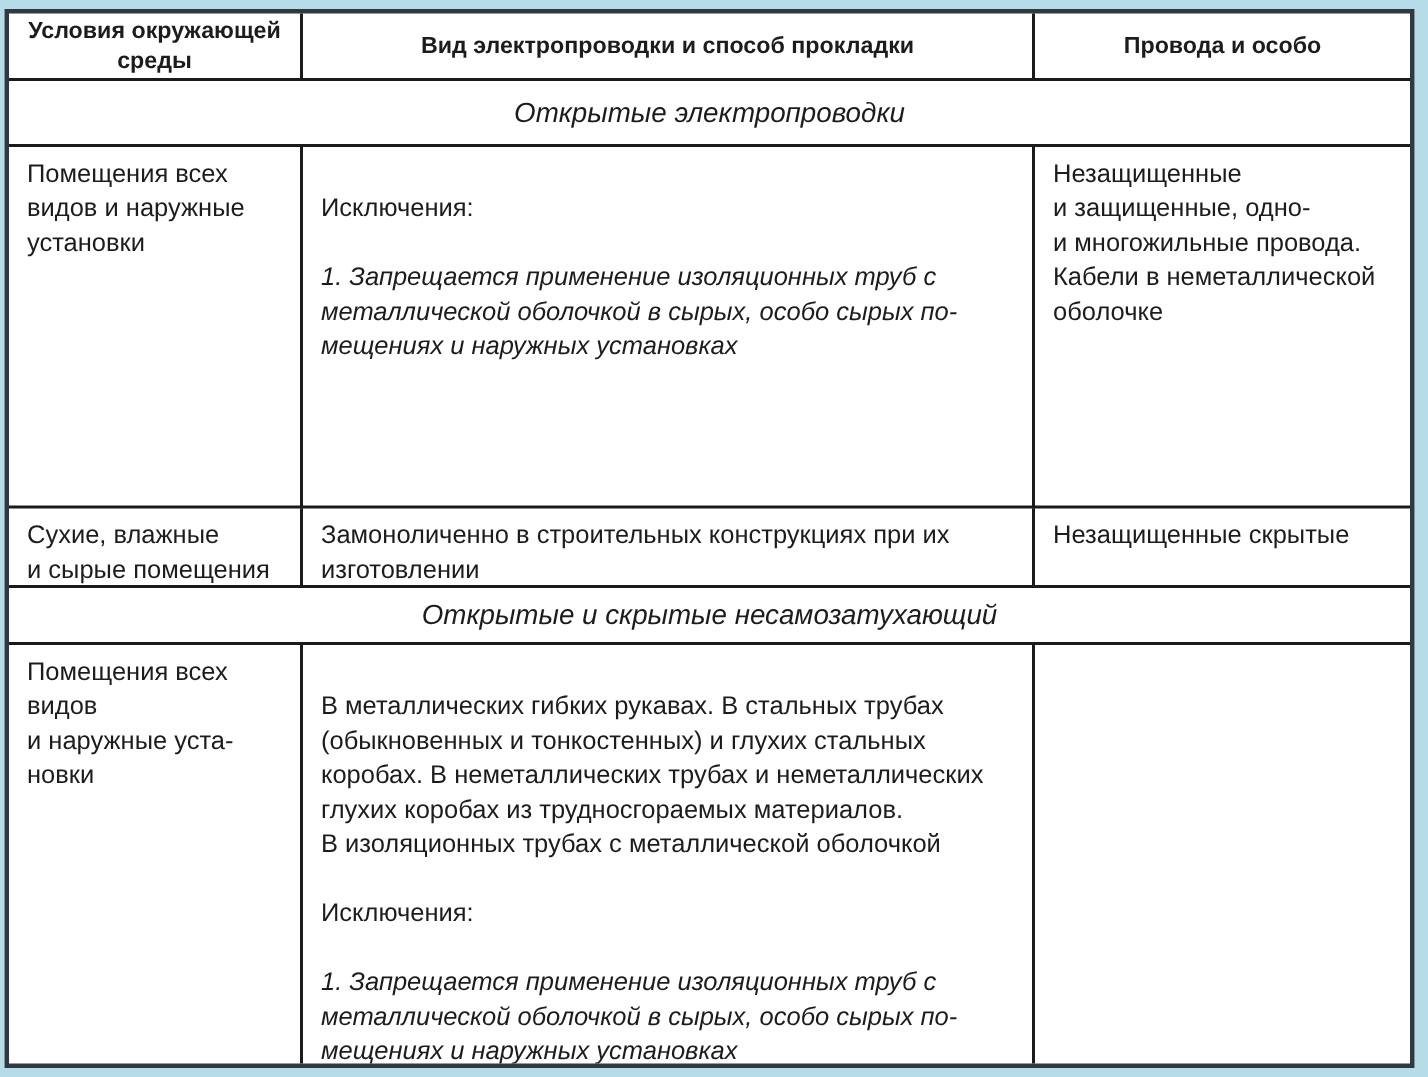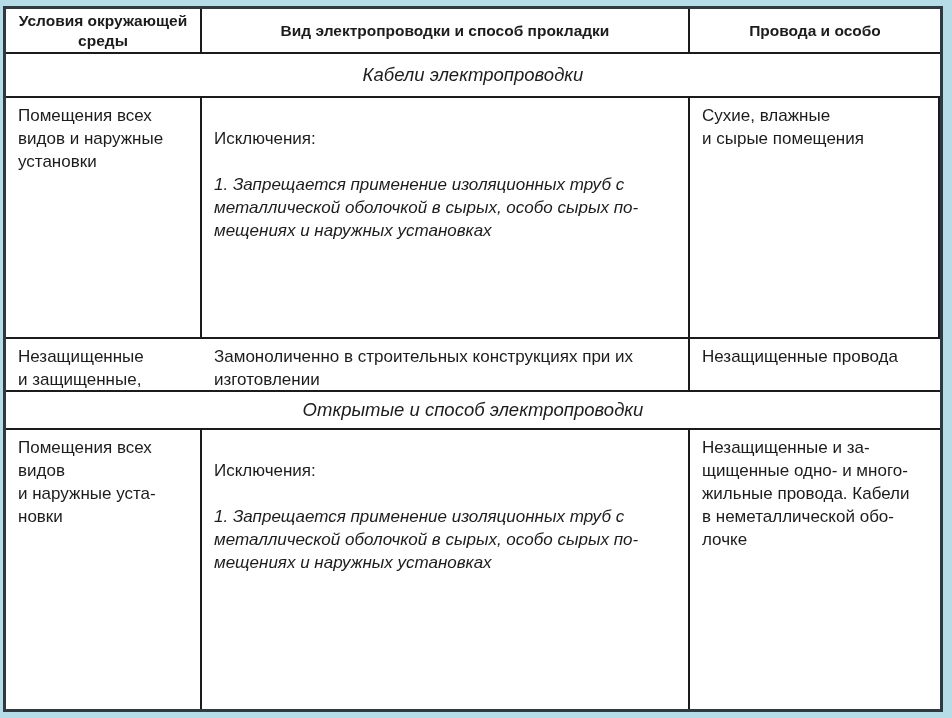--- a/index.html
+++ b/index.html
@@ -73,56 +73,56 @@
 </style>
 </head>
 <body>
 
 <div class="table-frame">
 
   <div class="cell th">Условия окружающей среды</div>
   <div class="cell th">Вид электропроводки и способ прокладки</div>
   <div class="cell th last-col">Провода и особо</div>
 
-  <div class="cell section-title last-col">Кабели электропроводки</div>
+  <div class="cell section-title last-col">Открытые электропроводки</div>
 
   <div class="cell body-cell">Помещения всех
 видов и наружные
 установки</div>
   <div class="cell body-cell">
     <div class="exceptions-label">Исключения:</div>
     <div class="exception-item">1. Запрещается применение изоляционных труб с
 металлической оболочкой в сырых, особо сырых по-
 мещениях и наружных установках</div>
     
   </div>
-  <div class="cell body-cell">Сухие, влажные
-и сырые помещения</div>
-
   <div class="cell body-cell last-col">Незащищенные
 и защищенные, одно-
 и многожильные провода.
 Кабели в неметаллической
 оболочке</div>
+
+  <div class="cell body-cell">Сухие, влажные
+и сырые помещения</div>
   <div class="cell body-cell">Замоноличенно в строительных конструкциях при их
 изготовлении</div>
-  <div class="cell body-cell last-col">Незащищенные провода</div>
+  <div class="cell body-cell last-col">Незащищенные скрытые</div>
 
-  <div class="cell section-title last-col">Открытые и способ электропроводки</div>
+  <div class="cell section-title last-col">Открытые и скрытые несамозатухающий</div>
 
   <div class="cell body-cell last-row">Помещения всех
 видов
 и наружные уста-
 новки</div>
   <div class="cell body-cell last-row">
+    <div>В металлических гибких рукавах. В стальных трубах
+(обыкновенных и тонкостенных) и глухих стальных
+коробах. В неметаллических трубах и неметаллических
+глухих коробах из трудносгораемых материалов.
+В изоляционных трубах с металлической оболочкой</div>
     <div class="exceptions-label">Исключения:</div>
     <div class="exception-item">1. Запрещается применение изоляционных труб с
 металлической оболочкой в сырых, особо сырых по-
 мещениях и наружных установках</div>
     
   </div>
-  <div class="cell body-cell last-col last-row">Незащищенные и за-
-щищенные одно- и много-
-жильные провода. Кабели
-в неметаллической обо-
-лочке</div>
 
 </div>
 
 </body></html>

